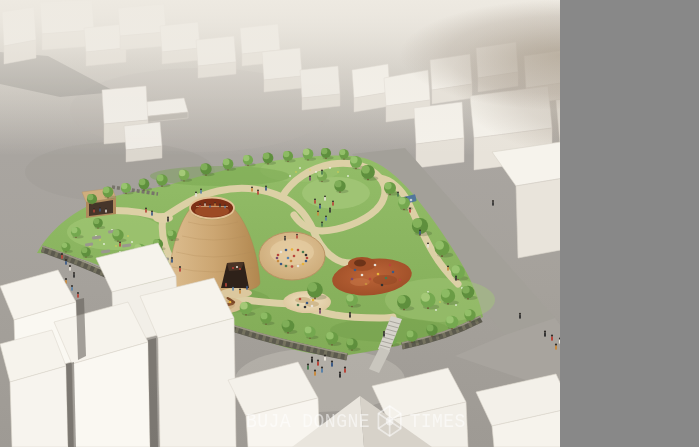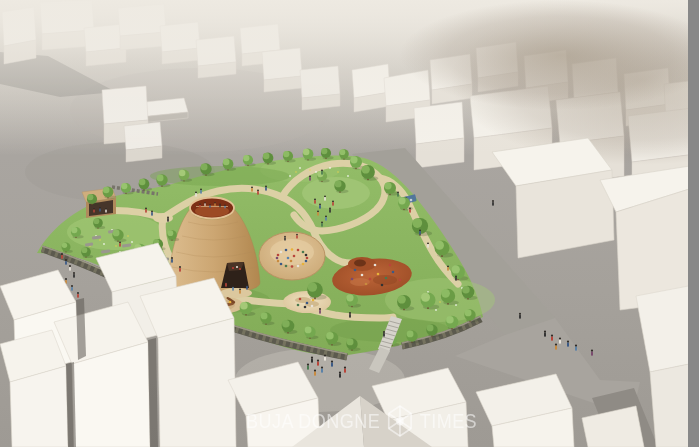--- a/index.html
+++ b/index.html
@@ -1,17 +1,17 @@
 <!DOCTYPE html>
 <html><head>
 <meta charset="utf-8">
 <style>
   html,body{margin:0;padding:0;background:#888;}
-  .stage{position:relative;width:688px;height:447px;overflow:hidden;
-         font-family:Liberation Sans, sans-serif;background:#15803d;}
+  .stage{position:relative;width:560px;height:447px;overflow:hidden;
+         font-family:Liberation Mono, monospace;background:#15803d;}
   .stage svg.scene{display:block;width:699px;height:447px;}
   .watermark{position:absolute;left:246px;top:403px;display:flex;align-items:center;gap:5px;
              color:rgba(255,255,255,0.55);font-size:21px;font-weight:400;letter-spacing:0.5px;
              transform:scaleX(0.86);transform-origin:left center;white-space:nowrap;}
   .watermark .wicon{width:36px;height:36px;flex:0 0 auto;opacity:0.95;}
   
   .scene use{color:inherit;}
 </style>
 </head>
 <body>

